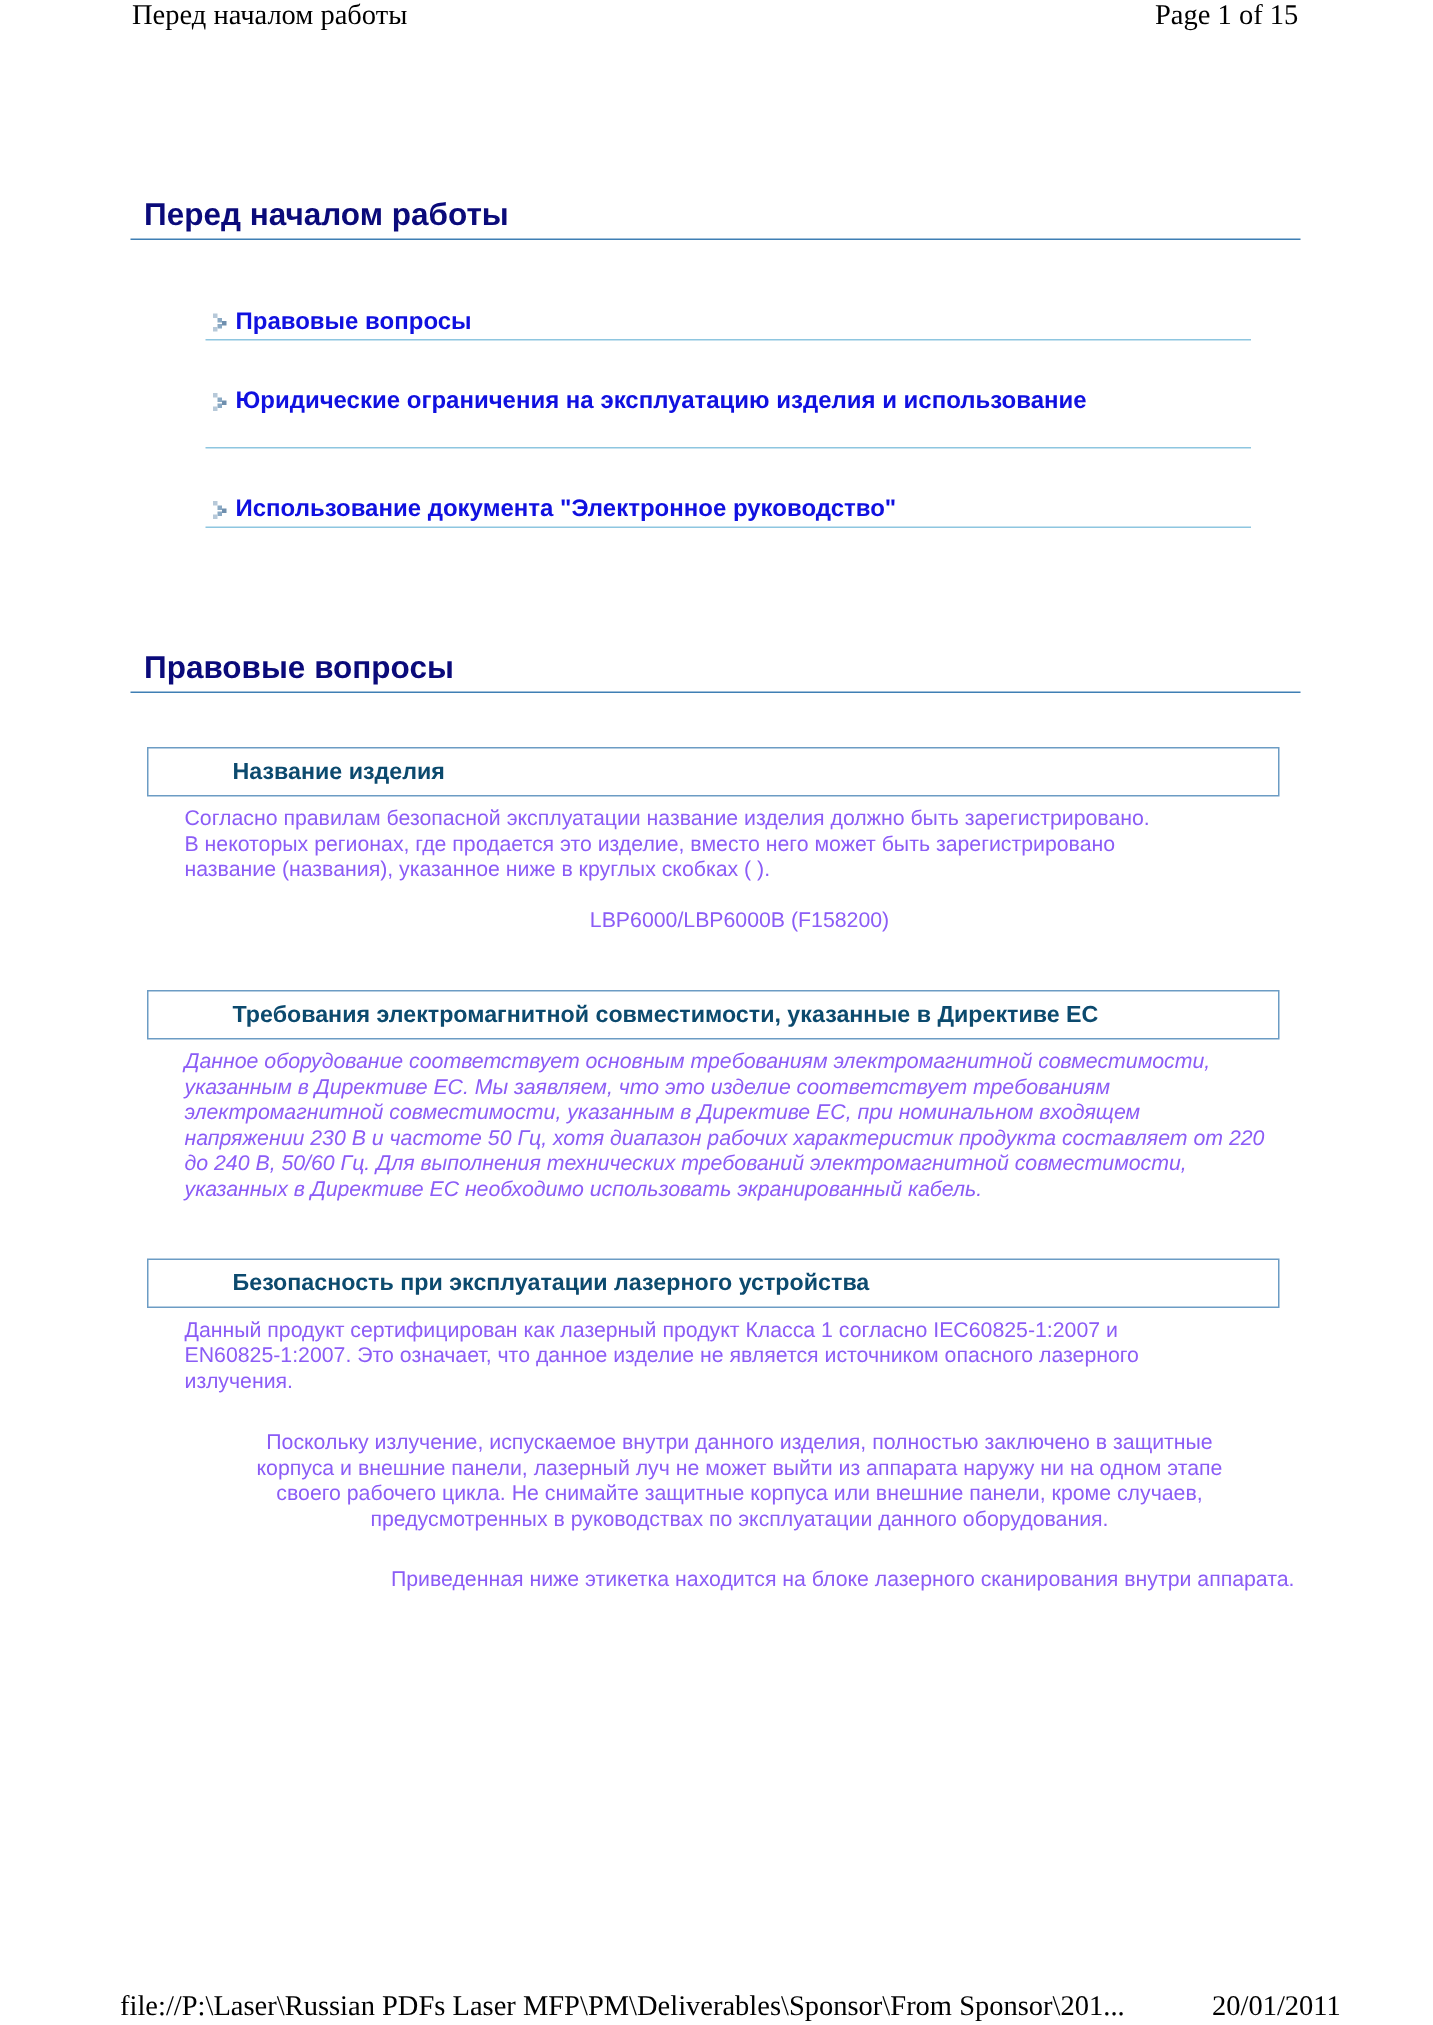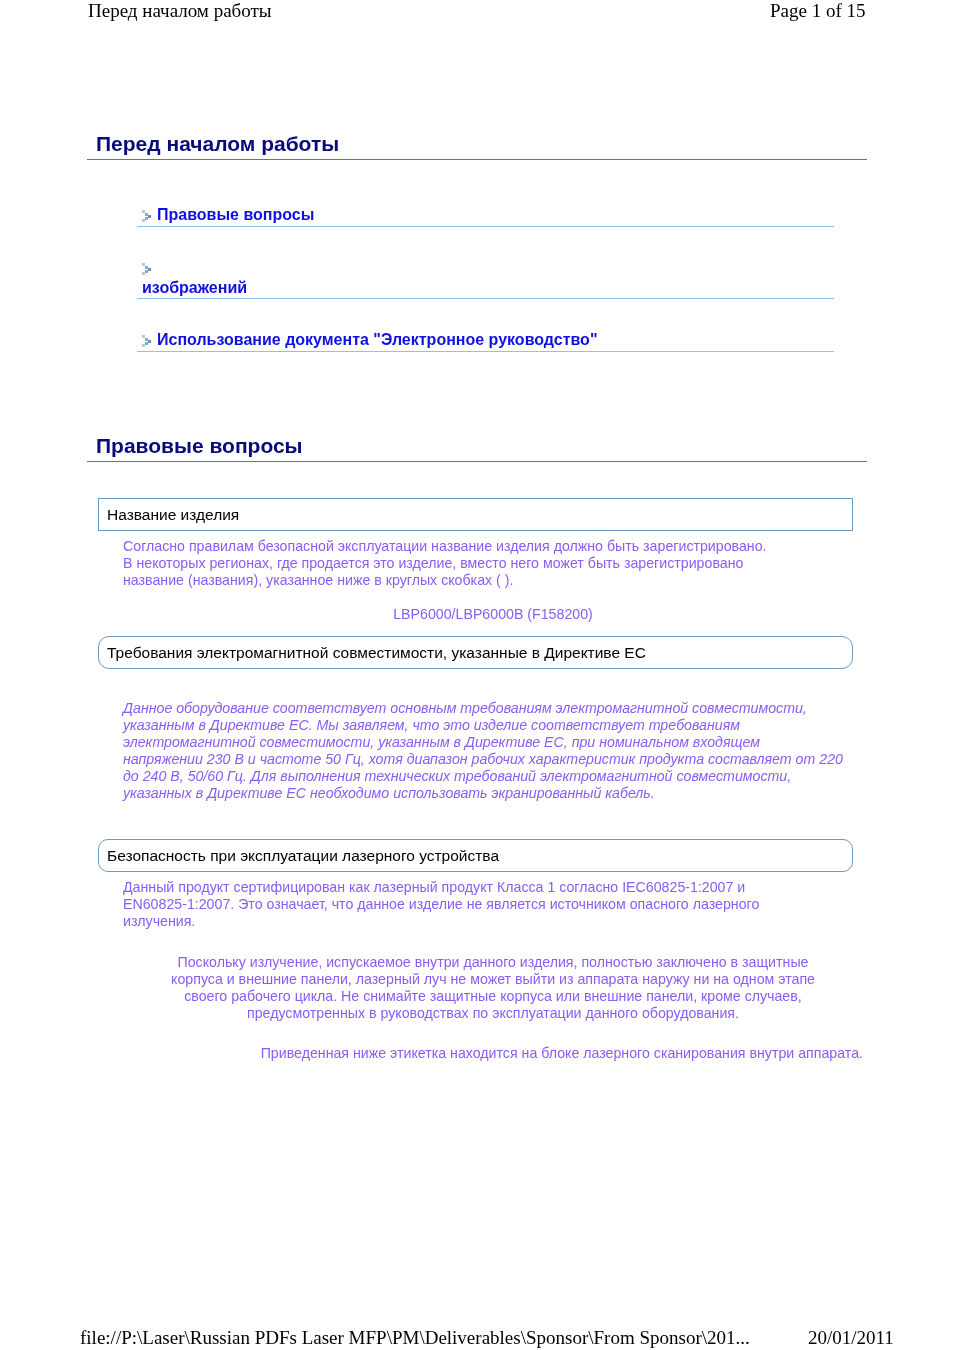--- a/index.html
+++ b/index.html
@@ -22,24 +22,24 @@
   .toc-item .bullet i:nth-child(2) { left: 3px; top: 3px; }
   .toc-item .bullet i:nth-child(3) { left: 6px; top: 5px; background: #6f8fae; }
   .toc-item .bullet i:nth-child(4) { left: 3px; top: 7px; }
   .toc-item .bullet i:nth-child(5) { left: 0; top: 9px; background: #b7c9d9; }
   #toc0 { top: 205px; height: 21px; }
   #toc1 { top: 258px; height: 40px; }
   #toc2 { top: 330px; height: 21px; }
   .toc-text2 { display: block; padding-left: 5px; }
 
   .sec-box { position: absolute; left: 98px; width: 755px; height: 31px; border: 1px solid #6c9cc4; box-sizing: border-box; }
-  .sec-box span { display: block; padding-left: 8px; line-height: 31px; font-weight: normal; font-size: 15.5px; color: #000000; }
+  .sec-box span { display: block; padding-left: 8px; line-height: 31px; font-weight: bold; font-size: 15.5px; color: #0c4a6e; margin-left: 48px; }
   #box0 { top: 498px; height: 33px; }
-  #box1 { top: 636px; height: 33px; border-radius: 11px; }
-  #box2 { top: 839px; height: 33px; border-radius: 10px; }
+  #box1 { top: 660px; height: 33px; }
+  #box2 { top: 839px; height: 33px; }
 
   .para { position: absolute; left: 123px; width: 740px; font-size: 14.2px; line-height: 17px; color: #8b5cf6; white-space: pre-line; }
   #p0 { top: 538px; }
   #p1 { top: 606px; text-align: center; }
   #p2 { top: 700px; font-style: italic; }
   #p3 { top: 879px; }
   #p4 { top: 954px; text-align: center; }
   #p5 { top: 1045px; text-align: right; }
 
   .print-footer-left { position: absolute; left: 80px; top: 1327px; font-size: 19px; }
@@ -53,22 +53,21 @@
 
 <div class="h1 sans" id="h1a">
   <span>Перед началом работы</span>
 </div>
 
 <div class="toc-item sans" id="toc0">
   <span class="bullet"><i></i><i></i><i></i><i></i><i></i></span><span>Правовые вопросы</span>
 </div>
 
 <div class="toc-item sans" id="toc1">
-  <span class="bullet"><i></i><i></i><i></i><i></i><i></i></span>
-  <span class="toc-text2">изображений</span>
+  <span class="bullet"><i></i><i></i><i></i><i></i><i></i></span><span>Юридические ограничения на эксплуатацию изделия и использование</span>
 </div>
 
 <div class="toc-item sans" id="toc2">
   <span class="bullet"><i></i><i></i><i></i><i></i><i></i></span><span>Использование документа "Электронное руководство"</span>
 </div>
 
 <div class="h1 sans" id="h1b">
   <span>Правовые вопросы</span>
 </div>
 

